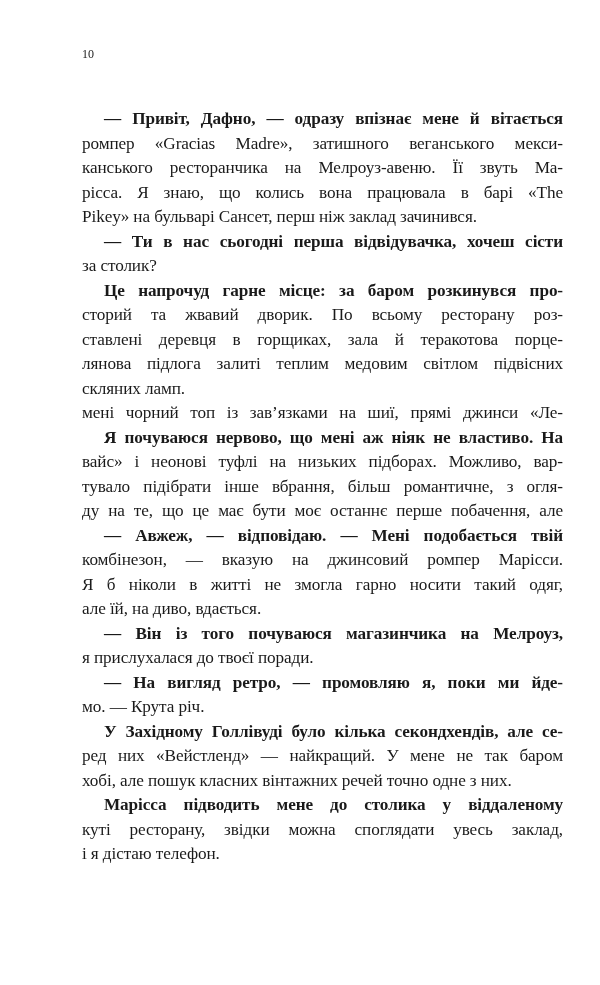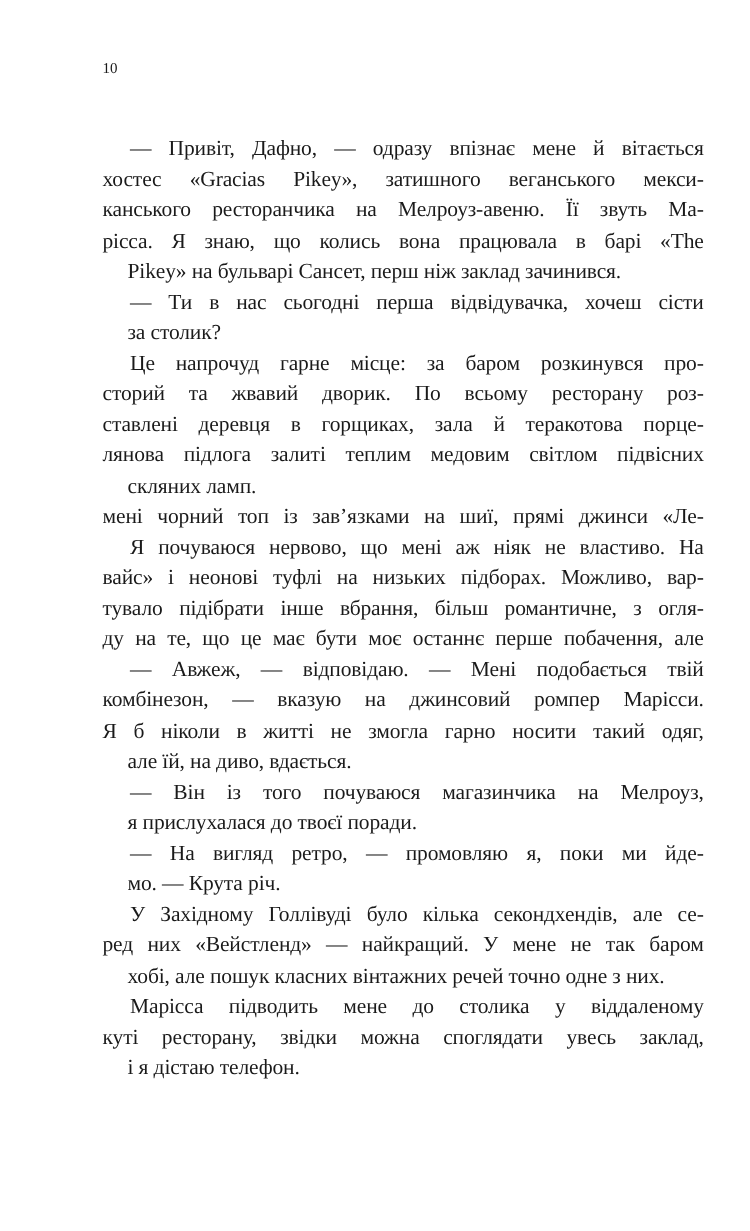--- a/index.html
+++ b/index.html
@@ -10,31 +10,31 @@
   .page-number {
     position: absolute; left: 82px; top: 44px; font-size: 12px; line-height: 20px;
   }
   .body-text {
     position: absolute; left: 82px; top: 107px; width: 481px;
   }
   .line {
     display: block; height: 24.5px; line-height: 24.5px; font-size: 17.2px;
     white-space: nowrap; text-align: justify; text-align-last: justify; letter-spacing: -0.1px;
   }
-  .line.indent { padding-left: 22px; }
-  .line.last { text-align-last: left; margin-left: 20px; }
+  .line.indent { padding-left: 22px; font-weight: bold; }
+  .line.last { text-align-last: left; }
 </style>
 </head>
 <body>
 
 <div class="page-number">10</div>
 
 <div class="body-text">
   <span class="line indent">— Привіт, Дафно, — одразу впізнає мене й вітається</span>
-  <span class="line">хостес «Gracias Pikey», затишного веганського мекси-</span>
+  <span class="line">ромпер «Gracias Madre», затишного веганського мекси-</span>
   <span class="line">канського ресторанчика на Мелроуз-авеню. Її звуть Ма-</span>
   <span class="line">рісса. Я знаю, що колись вона працювала в барі «The</span>
   <span class="line last">Pikey» на бульварі Сансет, перш ніж заклад зачинився.</span>
   <span class="line indent">— Ти в нас сьогодні перша відвідувачка, хочеш сісти</span>
   <span class="line last">за столик?</span>
   <span class="line indent">Це напрочуд гарне місце: за баром розкинувся про-</span>
   <span class="line">сторий та жвавий дворик. По всьому ресторану роз-</span>
   <span class="line">ставлені деревця в горщиках, зала й теракотова порце-</span>
   <span class="line">лянова підлога залиті теплим медовим світлом підвісних</span>
   <span class="line last">скляних ламп.</span>

